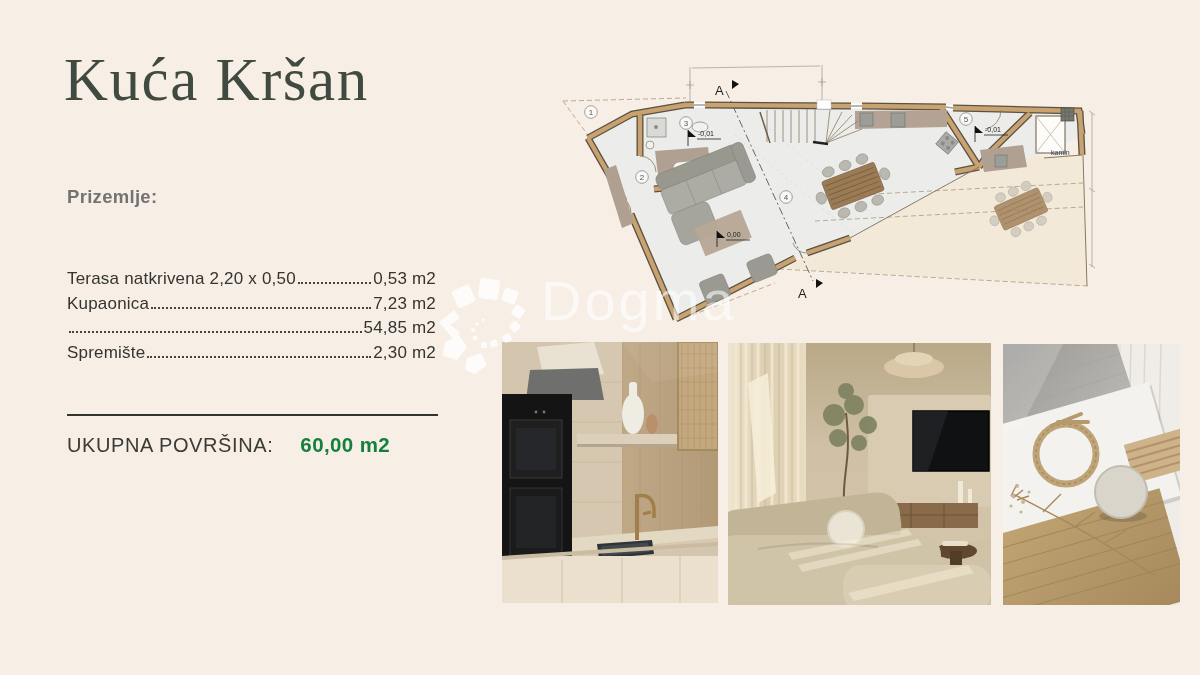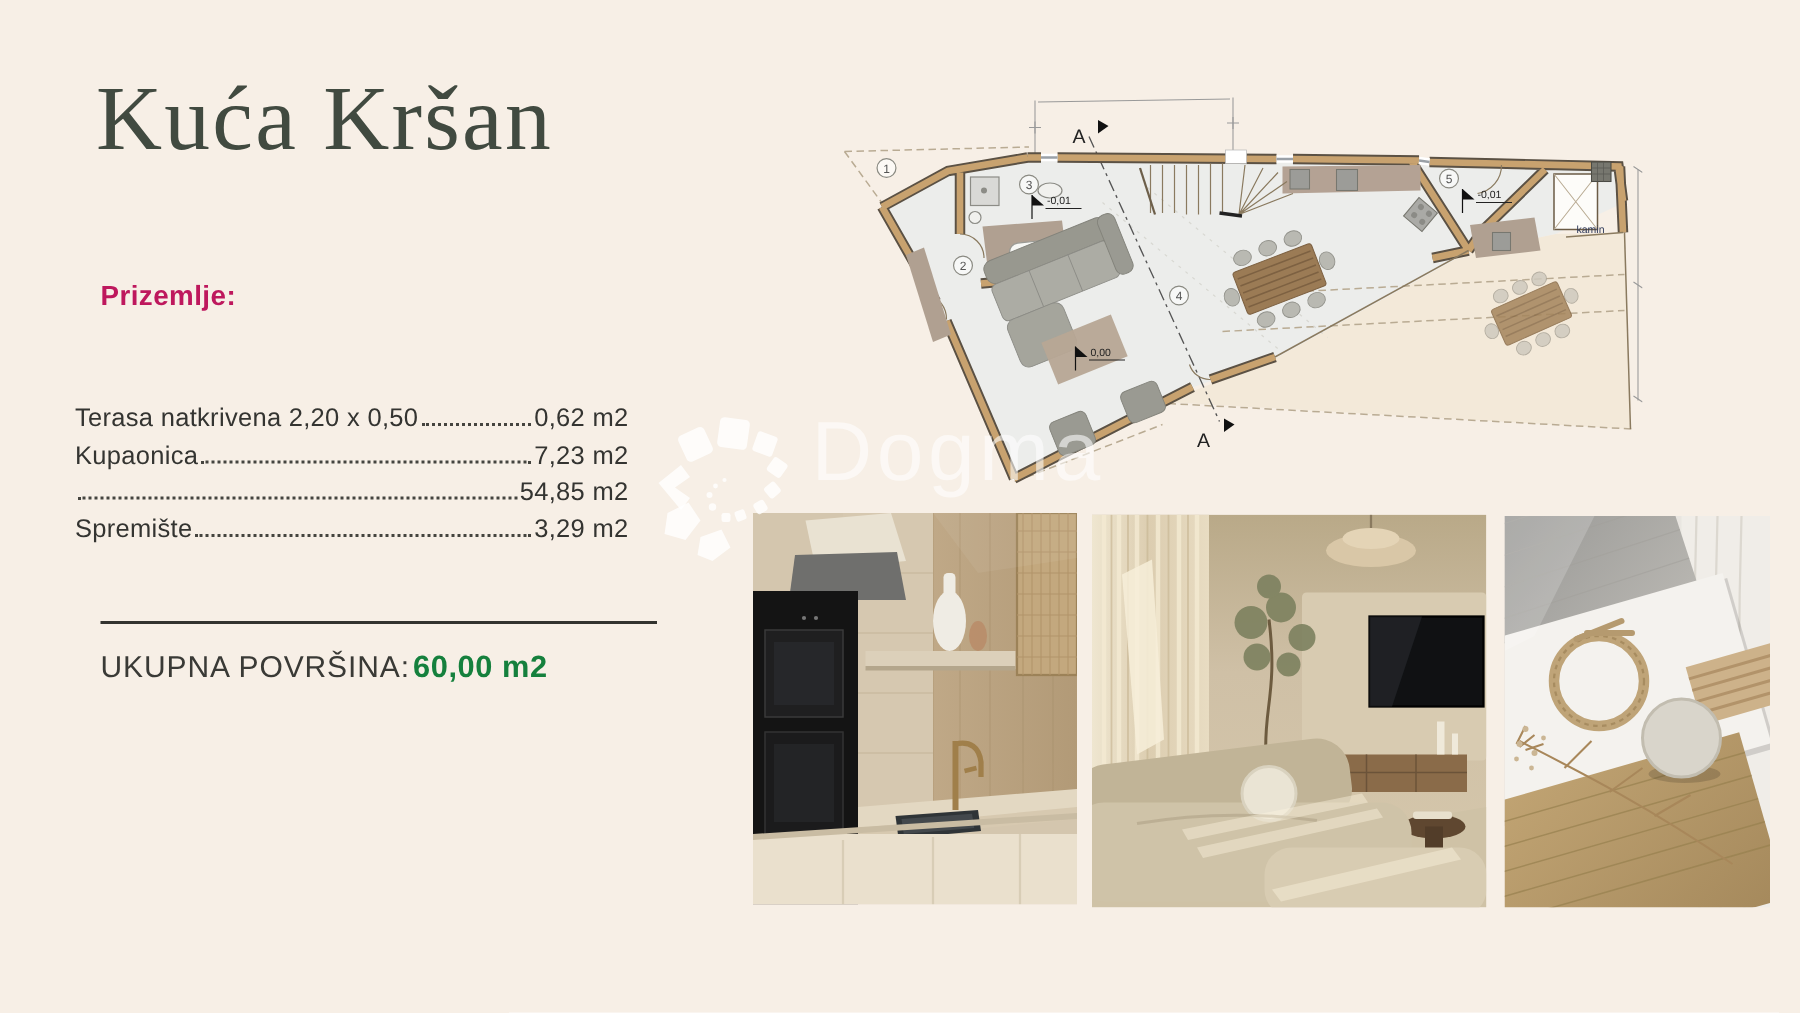--- a/index.html
+++ b/index.html
@@ -3,27 +3,27 @@
 <meta charset="utf-8">
 <style>
   html,body{margin:0;padding:0;}
   .stage{position:relative;width:1200px;height:675px;background:#f7efe6;overflow:hidden;
          font-family:"Liberation Sans",sans-serif;color:#2e2e2e;}
   .abs{position:absolute;}
 
   
   .title{left:64px;top:46px;font-family:"Liberation Serif",serif;font-weight:400;
          font-size:61px;line-height:1.1;color:#414a40;letter-spacing:1.5px;}
-  .section-label{left:67px;top:186px;font-size:18.5px;font-weight:700;color:#be185d;letter-spacing:.3px;}
-  .rooms{left:50px;top:265px;width:369px;text-align:center;}
+  .section-label{left:67px;top:186px;font-size:18.5px;font-weight:700;color:#737373;letter-spacing:.3px;}
+  .rooms{left:67px;top:265px;width:369px;text-align:center;}
   .room-row{display:flex;align-items:flex-end;height:24.4px;font-size:17px;color:#343431;letter-spacing:.2px;}
   .room-label,.room-value{white-space:nowrap;line-height:21px;}
   .leader{flex:1;border-bottom:2.2px dotted #45443f;margin:0 2px 5px 2px;min-width:10px;}
   .divider{left:67px;top:414px;width:371px;height:2px;background:#33332f;}
-  .total{left:67px;top:433px;display:flex;gap:2px;align-items:baseline;
+  .total{left:67px;top:433px;display:flex;gap:27px;align-items:baseline;
          font-size:20px;letter-spacing:.6px;color:#3a3a36;}
   .total-value{font-weight:700;font-size:20.5px;color:#15803d;letter-spacing:.4px;}
 
   
   .plan{left:555px;top:55px;width:540px;height:270px;}
   .photo{overflow:hidden;}
   .photo svg{display:block;}
   .photo1{left:502px;top:342px;width:216px;height:261px;}
   .photo2{left:728px;top:343px;width:263px;height:262px;}
   .photo3{left:1003px;top:344px;width:177px;height:261px;}
@@ -43,39 +43,39 @@
 
 <div class="stage">
 
   <div class="abs title">Kuća Kršan</div>
   <div class="abs section-label">Prizemlje:</div>
 
   <div class="abs rooms">
     <div class="room-row">
       <span class="room-label">Terasa natkrivena 2,20 x 0,50</span>
       <span class="leader"></span>
-      <span class="room-value">0,62 m2</span>
+      <span class="room-value">0,53 m2</span>
     </div>
 
 
     <div class="room-row">
       <span class="room-label">Kupaonica</span>
       <span class="leader"></span>
       <span class="room-value">7,23 m2</span>
     </div>
 
     <div class="room-row">
       <span class="leader"></span>
       <span class="room-value">54,85 m2</span>
     </div>
 
     <div class="room-row">
       <span class="room-label">Spremište</span>
       <span class="leader"></span>
-      <span class="room-value">3,29 m2</span>
+      <span class="room-value">2,30 m2</span>
     </div>
   </div>
 
   <div class="abs divider"></div>
 
   <div class="abs total">
     <span>UKUPNA POVRŠINA:</span>
     <span class="total-value">60,00 m2</span>
   </div>
 

